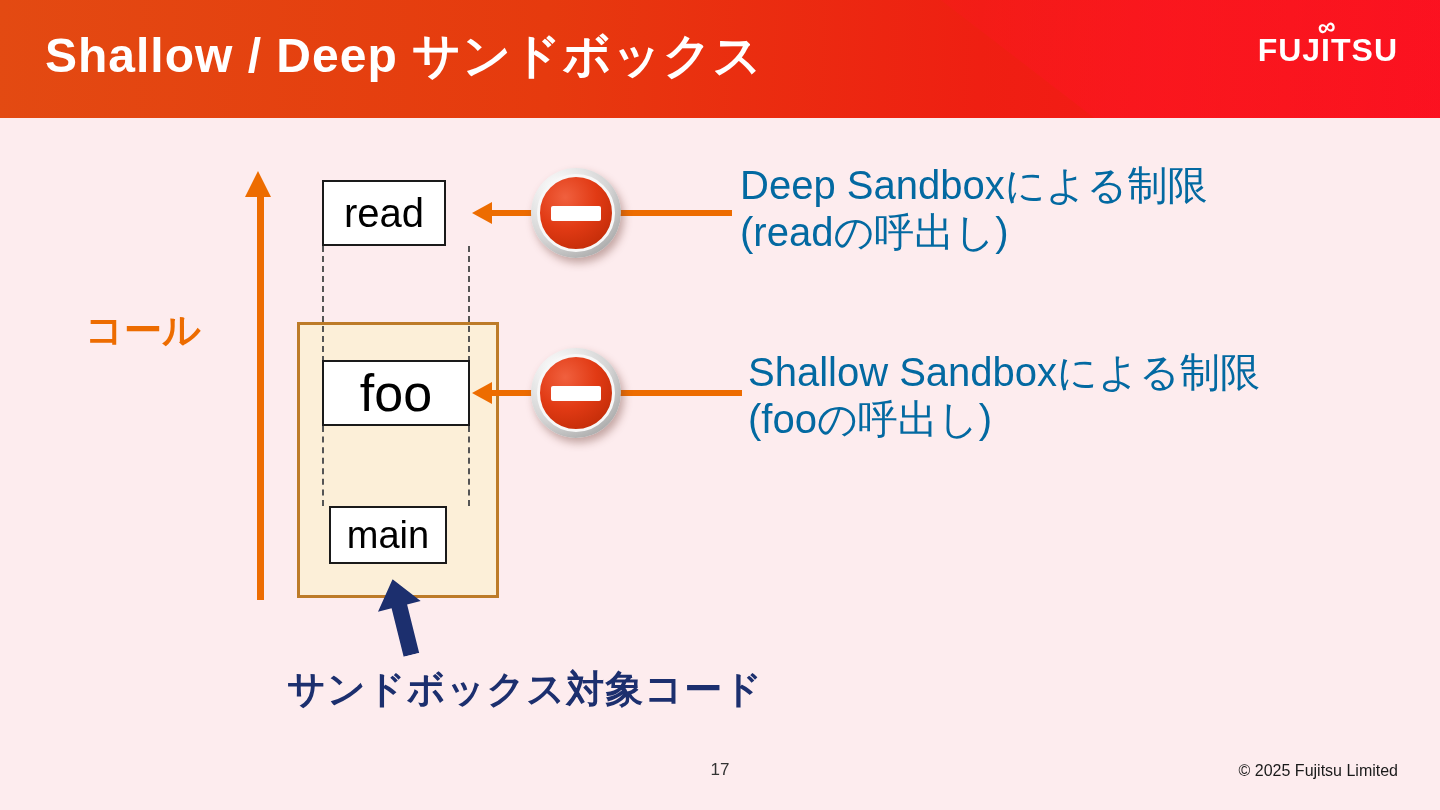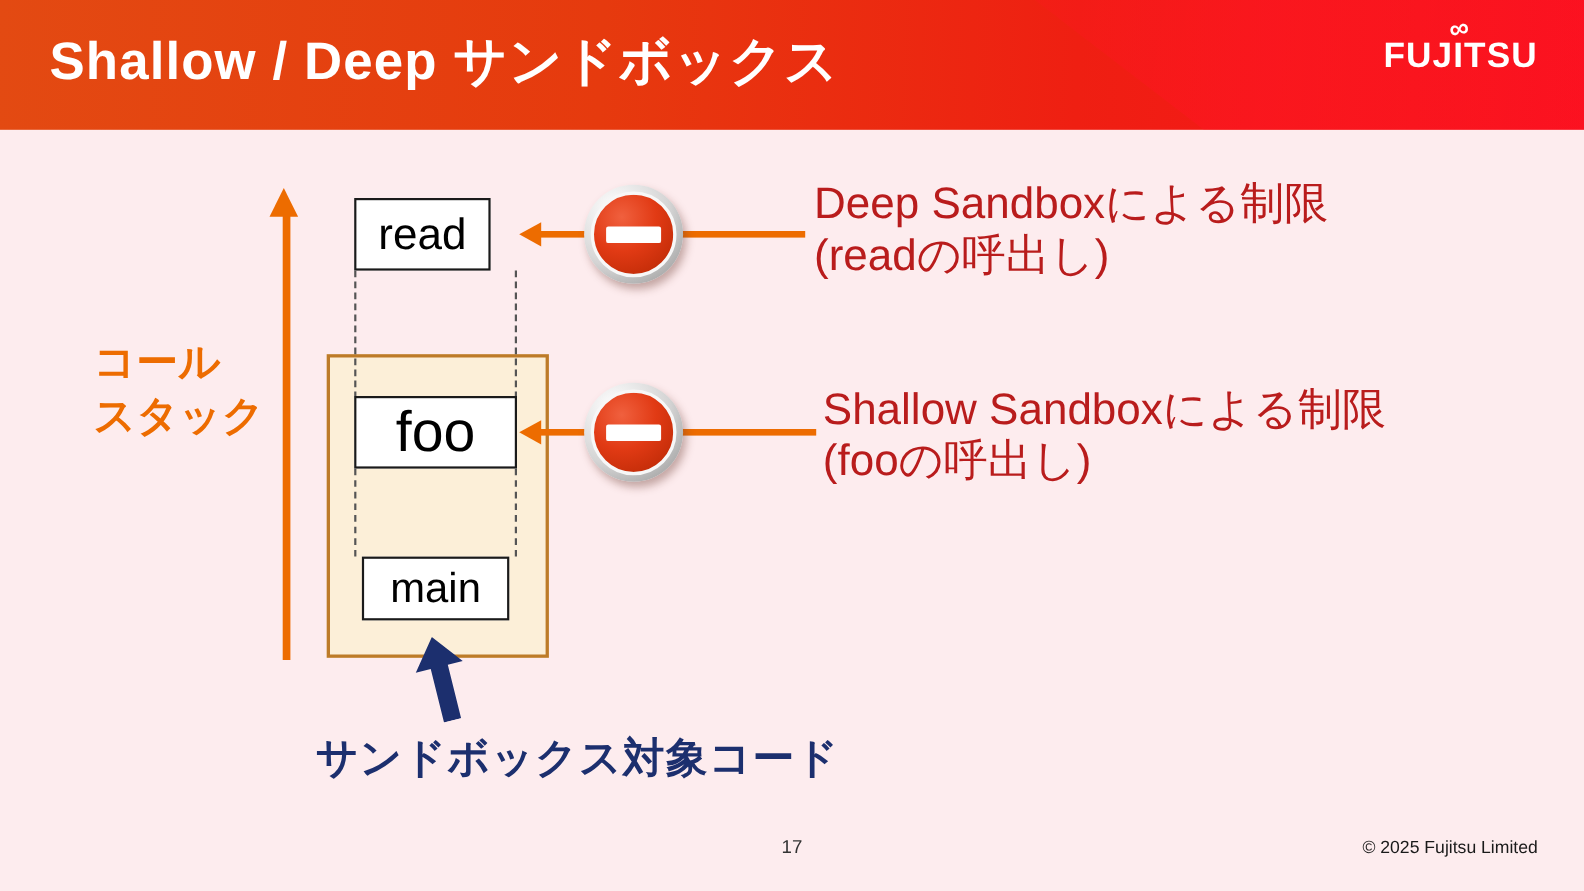--- a/index.html
+++ b/index.html
@@ -29,21 +29,21 @@
   .callstack-label { position:absolute; left:85px; top:306px; font-size:38px; font-weight:700;
     color:#ed6c00; line-height:1.3; }
 
   
   .sandbox { position:absolute; left:297px; top:322px; width:202px; height:276px;
     background:#fcefd8; border:3px solid #bd7b28; z-index:1; }
   .frame { position:absolute; background:#ffffff; border:2px solid #1a1a1a; z-index:4;
     display:flex; align-items:center; justify-content:center; color:#000; }
   .frame-read { left:322px; top:180px; width:124px; height:66px; font-size:40px; }
   .frame-foo  { left:322px; top:360px; width:148px; height:66px; font-size:52px; }
-  .frame-main { left:329px; top:506px; width:134px; height:58px; font-size:38px; }
+  .frame-main { left:329px; top:506px; width:118px; height:58px; font-size:38px; }
   .dashed { position:absolute; border-left:2px dashed #555; border-right:2px dashed #555; z-index:3; }
   .dashed-top    { left:322px; top:246px; width:148px; height:116px; }
   .dashed-bottom { left:322px; top:426px; width:148px; height:80px; }
 
   
   .no-entry { position:absolute; width:90px; height:90px; border-radius:50%;
     background:radial-gradient(circle at 30% 25%, #ffffff 0%, #d4d4d4 55%, #8f8f8f 100%);
     box-shadow:3px 5px 8px rgba(110,60,50,.4);
     display:flex; align-items:center; justify-content:center; z-index:5; }
   .sign-deep    { left:531px; top:168px; }
@@ -59,21 +59,21 @@
   .line-deep     { left:618px; top:210px; width:114px; }
   .shaft-shallow { left:490px; top:390px; width:44px; }
   .line-shallow  { left:618px; top:390px; width:124px; }
   .arrow-head { position:absolute; width:0; height:0; z-index:2;
     border-top:11px solid transparent; border-bottom:11px solid transparent;
     border-right:20px solid #ed6c00; }
   .head-deep    { left:472px; top:202px; }
   .head-shallow { left:472px; top:382px; }
 
   
-  .restriction { position:absolute; font-size:40px; color:#b91c1c; line-height:1.18; white-space:nowrap; }
+  .restriction { position:absolute; font-size:40px; color:#0369a1; line-height:1.18; white-space:nowrap; }
   .deep-text    { left:740px; top:162px; }
   .shallow-text { left:748px; top:349px; }
 
   
   .up-arrow { position:absolute; left:378px; top:578px; width:48px; height:78px;
     transform:rotate(-14deg); z-index:5; }
   .caption { position:absolute; left:287px; top:664px; font-size:38px; font-weight:700;
     color:#1c2f6e; letter-spacing:1px; white-space:nowrap; }
 
   
@@ -91,21 +91,20 @@
     <div class="logo">
       <span class="logo-symbol">∞</span>
       <span class="logo-text">FUJITSU</span>
     </div>
   </header>
 
   <main class="canvas">
 
     <div class="callstack-label">
       <span>コール</span><br>
-      <span>スタック</span>
     </div>
     <div class="callstack-arrow"></div>
 
     <div class="sandbox"></div>
 
     <div class="frame frame-read">read</div>
     <div class="dashed dashed-top"></div>
     <div class="frame frame-foo">foo</div>
     <div class="dashed dashed-bottom"></div>
     <div class="frame frame-main">main</div>

